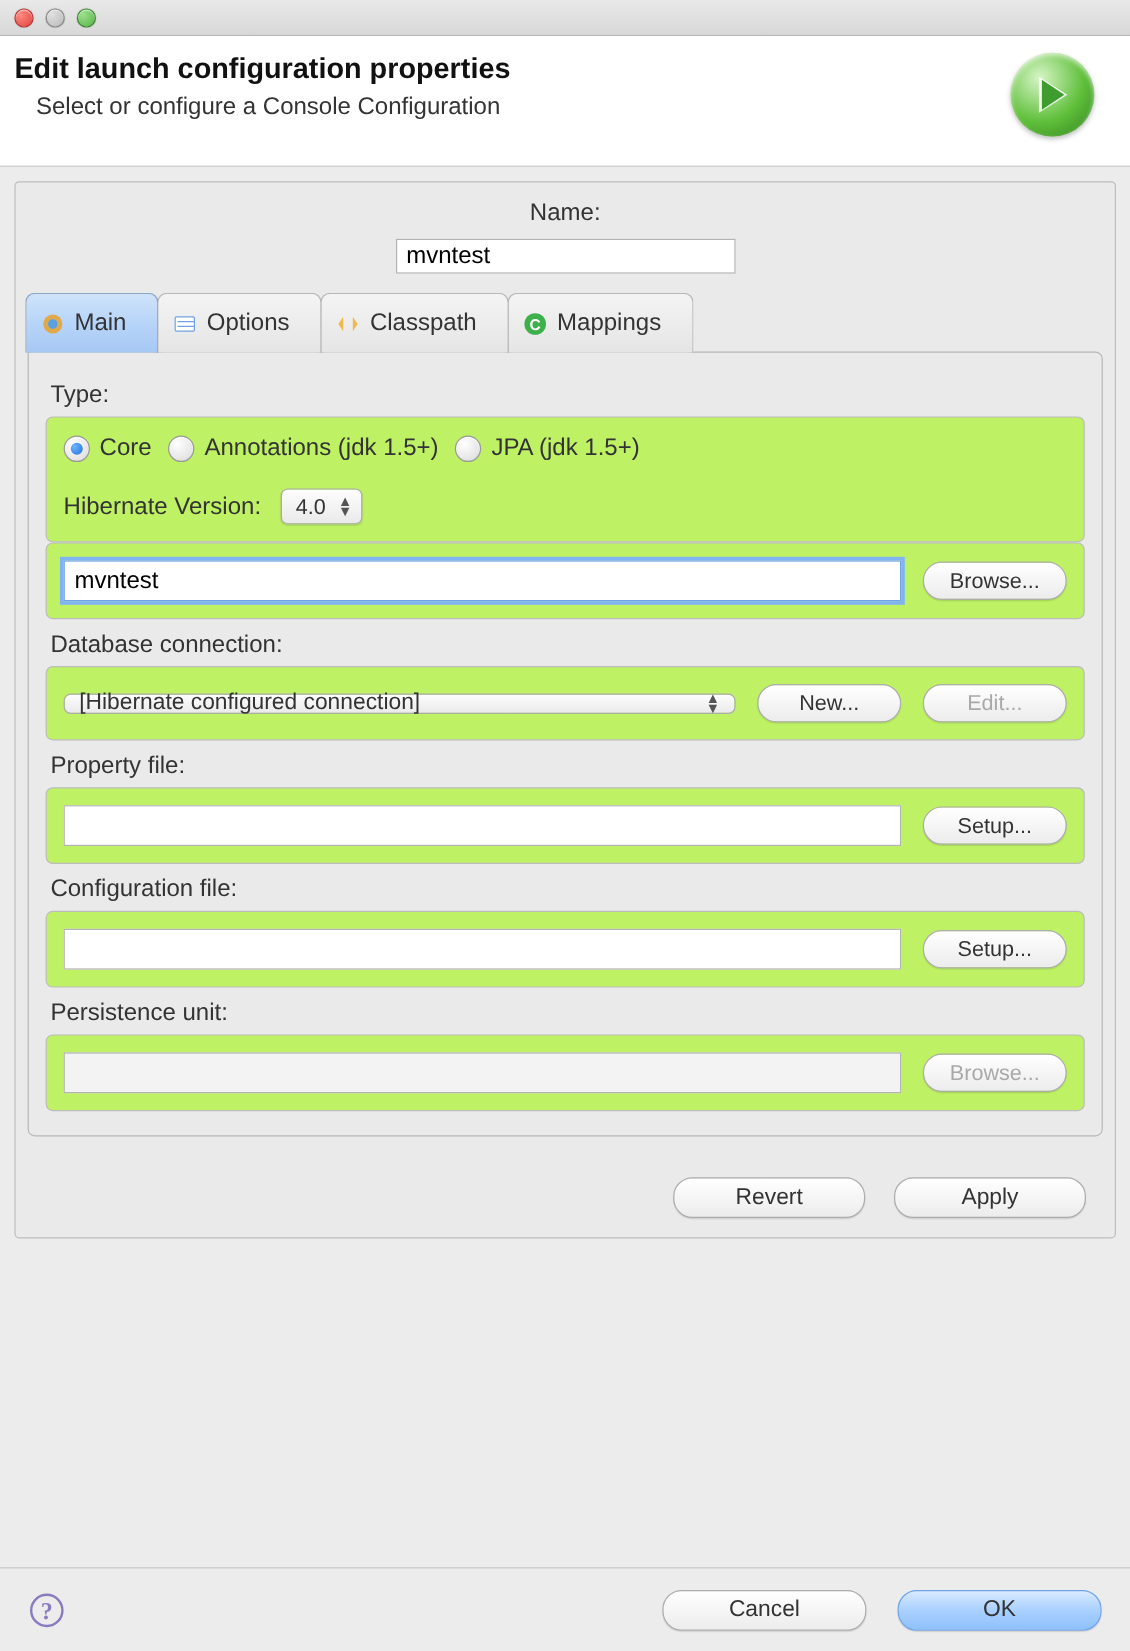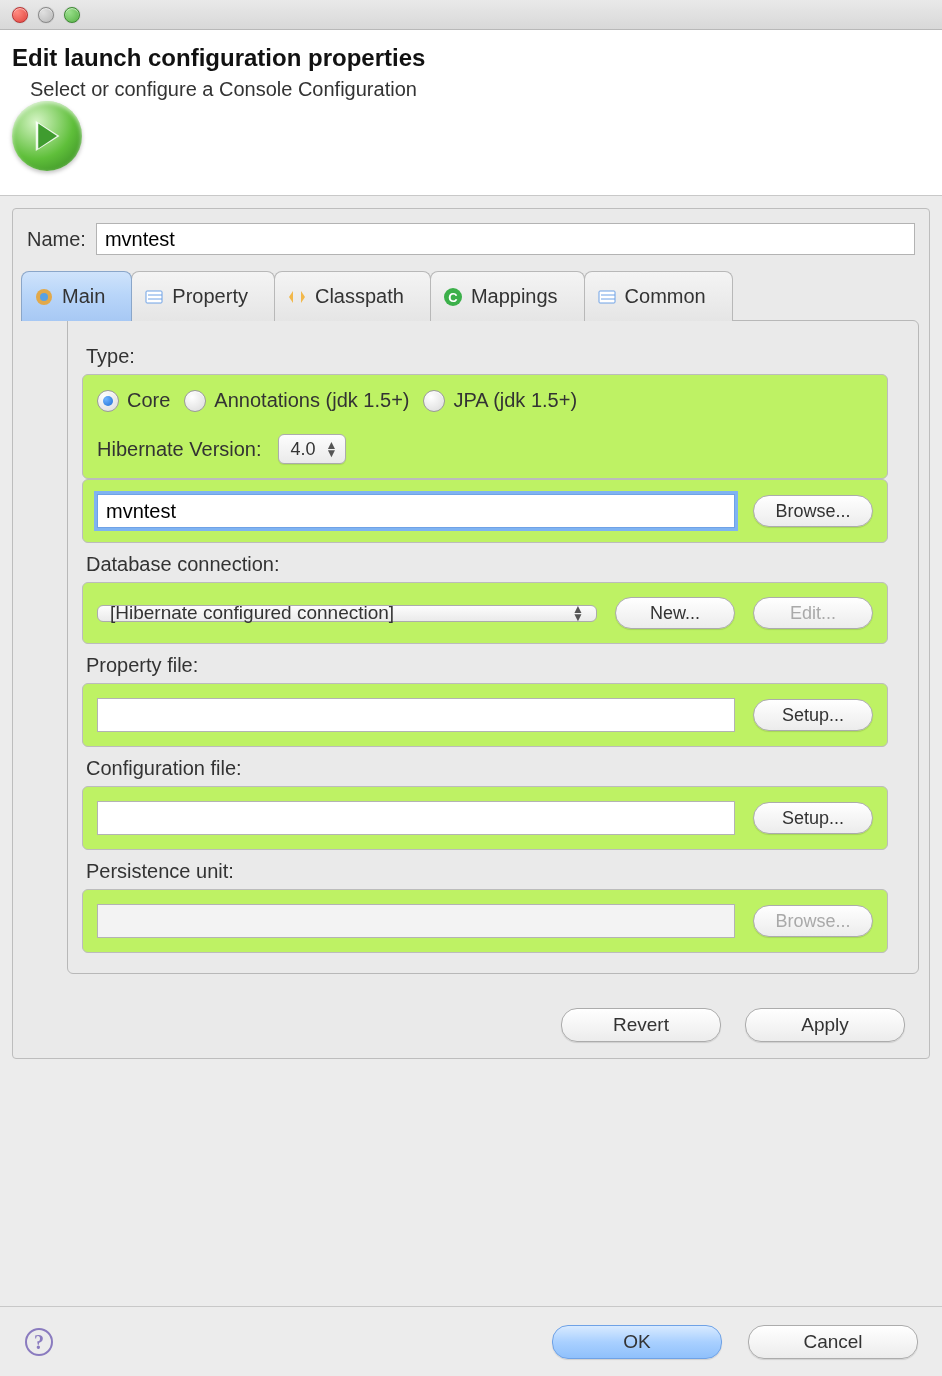--- a/index.html
+++ b/index.html
@@ -36,21 +36,20 @@
     text-align: center;
     color: #555; font-size: 18px;
     pointer-events: none;
   }
   
   .header {
     background: #fff;
     padding: 14px 20px 24px 12px;
     display: flex; justify-content: space-between; align-items: flex-start;
     border-bottom: 1px solid #c8c8c8;
-    flex-direction: column;
   }
   .header h1 { margin: 0 0 6px 0; font-size: 24px; font-weight: bold; color: #111;}
   .header .sub { margin-left: 18px; font-size: 20px; color: #333;}
   .runIcon {
     width: 70px; height: 70px; border-radius: 50%;
     background: radial-gradient(circle at 35% 30%, #d6f5c6, #5fbf3a 55%, #2f7f1f);
     box-shadow: 0 2px 4px rgba(0,0,0,.25), inset 0 2px 4px rgba(255,255,255,.7);
     display: flex; align-items: center; justify-content: center;
     margin-right: 10px;
   }
@@ -59,21 +58,21 @@
   .body {
     padding: 12px;
   }
   .panel {
     border: 1px solid #bdbdbd;
     border-radius: 4px;
     padding: 8px 10px 10px 10px;
     background: #eaeaea;
   }
   
-  .nameRow { display: flex; align-items: center; gap: 10px; margin: 6px 4px 14px 4px;}
+  .nameRow { display: flex; align-items: center; gap: 10px; margin: 6px 4px 14px 4px; flex-direction: column;}
   .nameRow label { font-size: 20px; }
   .nameRow input {
     flex: 1; height: 32px; font-size: 20px;
     padding: 2px 8px;
     border: 1px solid #b3b3b3;
     background: #fff;
   }
   
   .tabs {
     display: flex;
@@ -100,23 +99,22 @@
     background: linear-gradient(#cfe3fb,#b9d6f9 45%,#a7c8f4);
     border-color: #8aa6c9;
     z-index: 2;
   }
   .tab .ticon { width:20px; height:20px; display:inline-flex; align-items:center; justify-content:center;}
   .tabContent {
     border: 1px solid #b8b8b8;
     border-top: 1px solid #b8b8b8;
     background: #eaeaea;
     border-radius: 0 6px 6px 6px;
-    padding: 14px 30px 20px 14px;
+    padding: 14px 14px 20px 14px;
     margin-top: -1px;
-    margin-left: 44px;
   }
   
   .grpLabel { font-size: 20px; margin: 10px 2px 6px 4px; }
   .grpBox {
     border: 1px solid #bcbcbc;
     border-radius: 6px;
     background: #bef264;
     padding: 14px 14px;
   }
   
@@ -240,50 +238,40 @@
         <span>Main</span>
       </div>
       <div class="tab">
         <span class="ticon">
           <svg viewBox="0 0 20 20">
               <rect x="2" y="4" width="16" height="12" rx="1" fill="#fff" stroke="#6fa2e6"></rect>
               <line x1="4" y1="8" x2="18" y2="8" stroke="#6fa2e6"></line>
               <line x1="4" y1="12" x2="18" y2="12" stroke="#6fa2e6"></line>
             </svg>
         </span>
-        <span>Property</span>
+        <span>Options</span>
       </div>
       <div class="tab">
         <span class="ticon">
           <svg viewBox="0 0 20 20">
               <path d="M6 4 L2 10 L6 16" fill="#f2b84b"></path>
               <path d="M14 4 L18 10 L14 16" fill="#f2b84b"></path>
             </svg>
         </span>
         <span>Classpath</span>
       </div>
       <div class="tab">
         <span class="ticon">
           <svg viewBox="0 0 20 20">
               <circle cx="10" cy="10" r="9" fill="#3cb04a"></circle>
               <text x="10" y="15" text-anchor="middle" fill="#fff" font-size="13" font-family="Arial" font-weight="bold">C</text>
             </svg>
         </span>
         <span>Mappings</span>
       </div>
-      <div class="tab">
-        <span class="ticon">
-          <svg viewBox="0 0 20 20">
-              <rect x="2" y="4" width="16" height="12" rx="1" fill="#fff" stroke="#6fa2e6"></rect>
-              <line x1="4" y1="8" x2="18" y2="8" stroke="#6fa2e6"></line>
-              <line x1="4" y1="12" x2="18" y2="12" stroke="#6fa2e6"></line>
-            </svg>
-        </span>
-        <span>Common</span>
-      </div>
     </div>
 
     <div class="tabContent">
 
       <div class="grpLabel">Type:</div>
       <div class="grpBox">
         <div class="radios">
           <span class="radio">
             <span class="rdot sel"></span>
             <span>Core</span>
@@ -366,16 +354,16 @@
 </div>
 
 <div class="footer">
   <span class="helpIcon">
     <svg viewBox="0 0 30 30">
         <circle cx="15" cy="15" r="13" fill="none" stroke="#8a7bbf" stroke-width="2"></circle>
         <text x="15" y="22" text-anchor="middle" fill="#8a7bbf" font-size="20" font-family="Georgia" font-weight="bold">?</text>
       </svg>
   </span>
   <div class="right">
+    <span class="btn">Cancel</span>
     <span class="btn primary">OK</span>
-    <span class="btn">Cancel</span>
   </div>
 </div>
 
 </body></html>

